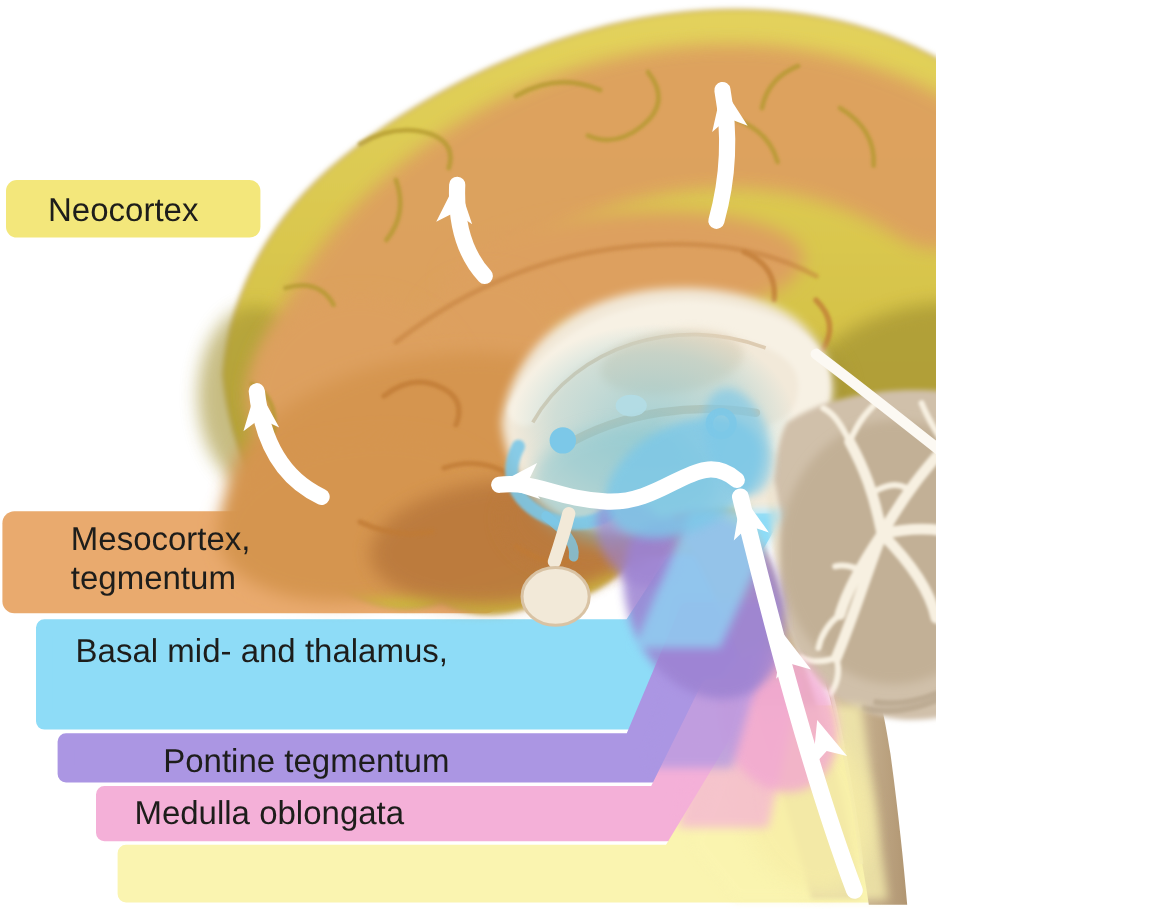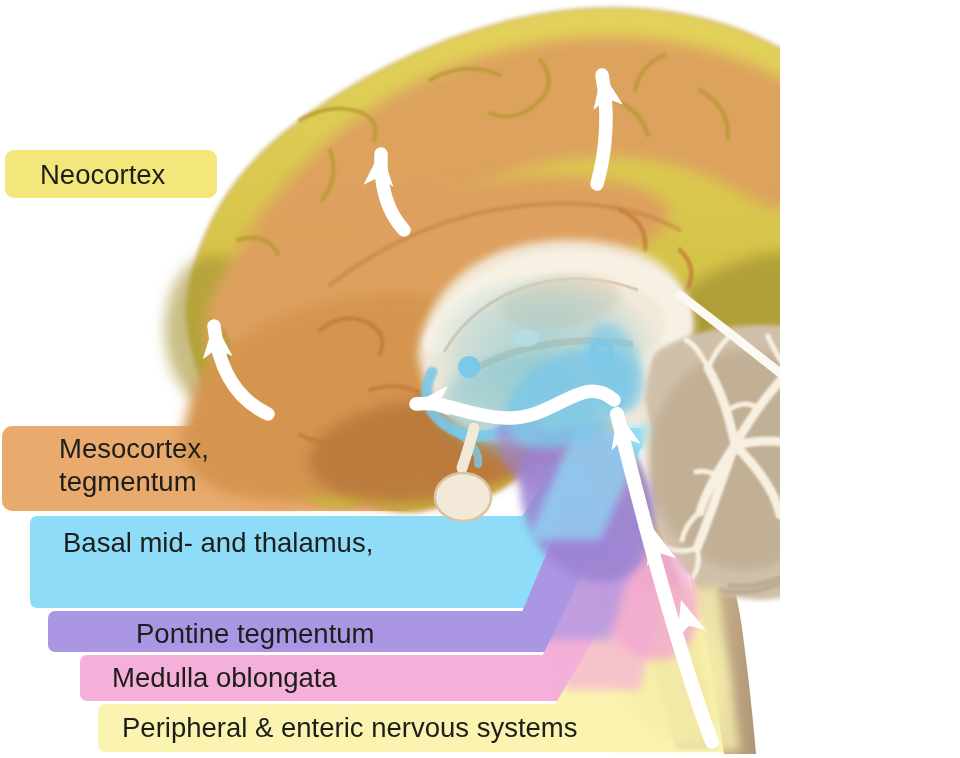--- a/index.html
+++ b/index.html
@@ -215,15 +215,14 @@
 <div class="lbl" style="left:40px; top:158px;">Neocortex</div>
 <div class="lbl" style="left:35px; top:432px;margin-left:24px;">
   <div>Mesocortex,</div>
   <div>tegmentum</div>
 </div>
 <div class="lbl" style="left:63px; top:526px;">
   <div>Basal mid- and thalamus,</div>
 </div>
 <div class="lbl" style="left:88px; top:617px;margin-left:48px;">Pontine tegmentum</div>
 <div class="lbl" style="left:112px; top:661px;">Medulla oblongata</div>
-<div class="lbl" style="left:122px; top:711px;">Peripheral &amp; enteric nervous systems</div>
 
 </div>
 
 </body></html>

